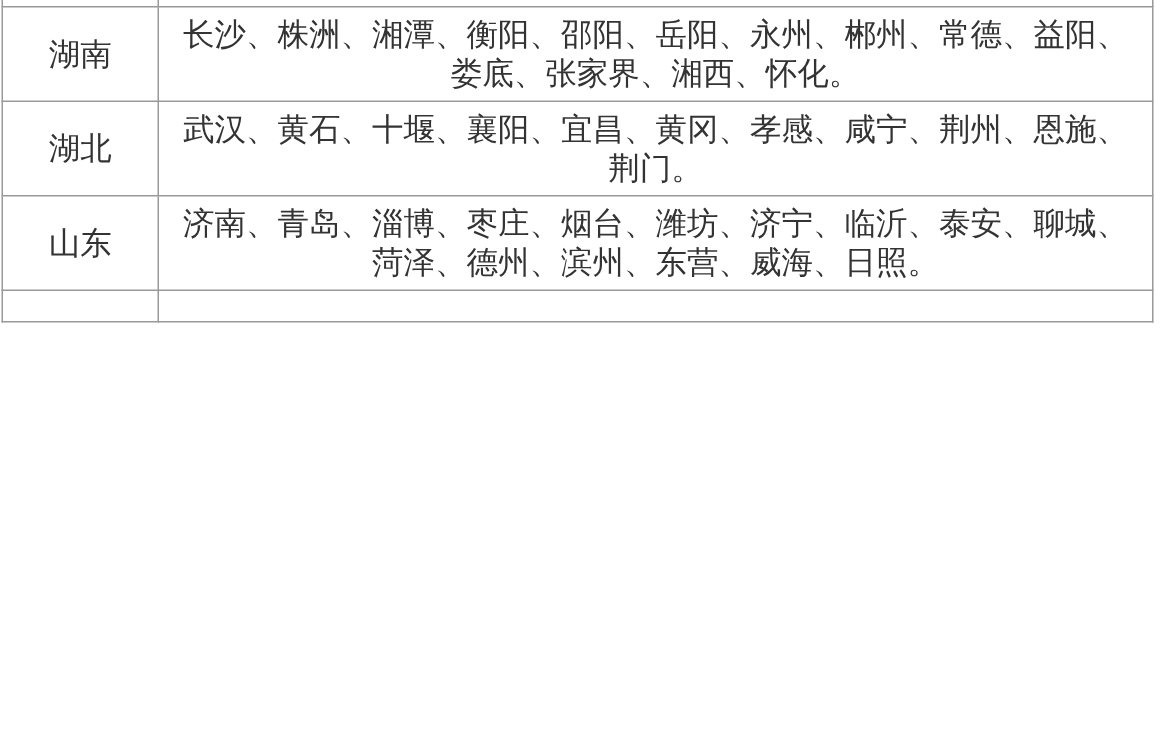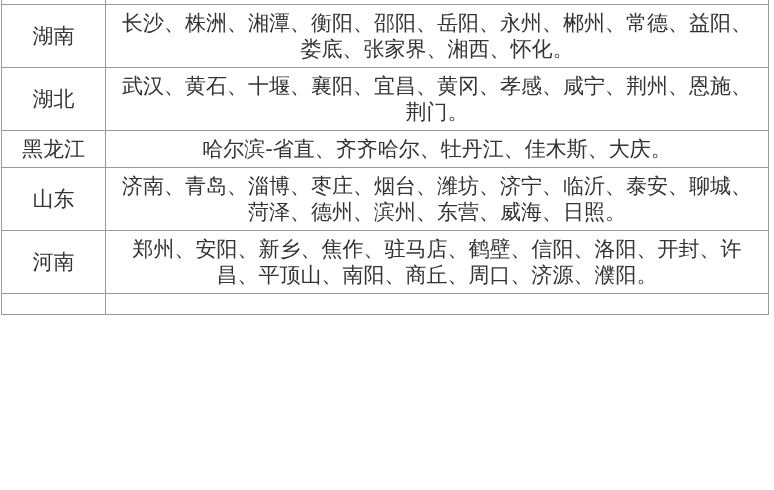--- a/index.html
+++ b/index.html
@@ -57,30 +57,22 @@
 
       <tr>
           <td class="province-cell">湖南</td>
           <td class="cities-cell">长沙、株洲、湘潭、衡阳、邵阳、岳阳、永州、郴州、常德、益阳、娄底、张家界、湘西、怀化。</td>
         </tr>
         <tr>
           <td class="province-cell">湖北</td>
           <td class="cities-cell">武汉、黄石、十堰、襄阳、宜昌、黄冈、孝感、咸宁、荆州、恩施、荆门。</td>
         </tr>
         <tr>
-          <td class="province-cell">黑龙江</td>
-          <td class="cities-cell">哈尔滨-省直、齐齐哈尔、牡丹江、佳木斯、大庆。</td>
-        </tr>
-        <tr>
           <td class="province-cell">山东</td>
           <td class="cities-cell">济南、青岛、淄博、枣庄、烟台、潍坊、济宁、临沂、泰安、聊城、菏泽、德州、滨州、东营、威海、日照。</td>
-        </tr>
-        <tr>
-          <td class="province-cell">河南</td>
-          <td class="cities-cell">郑州、安阳、新乡、焦作、驻马店、鹤壁、信阳、洛阳、开封、许昌、平顶山、南阳、商丘、周口、济源、濮阳。</td>
         </tr>
         <tr class="spacer-bottom">
         <td class="province-cell"></td>
         <td class="cities-cell"></td>
       </tr>
     </tbody>
   </table>
 </div>
 
 </body></html>

